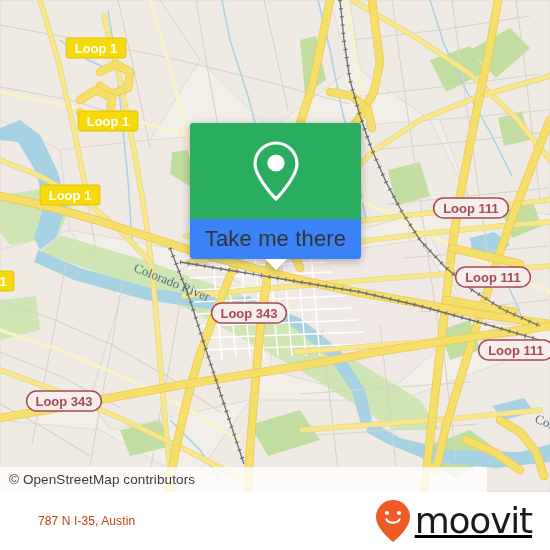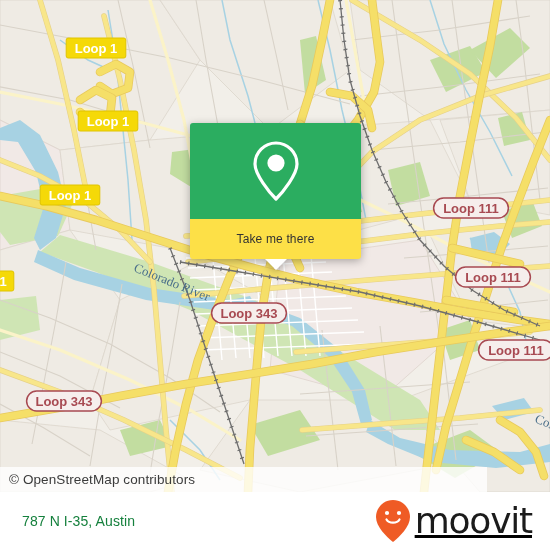--- a/index.html
+++ b/index.html
@@ -30,43 +30,43 @@
   #popup{
     position:absolute;left:190px;top:123px;width:171px;
     z-index:60;
     filter:drop-shadow(0 2px 4px rgba(0,0,0,0.30));
   }
   #popup .green{
     background:#2bad60;height:96px;border-radius:3px 3px 0 0;
     display:flex;align-items:center;justify-content:center;
   }
   #popup .label{
-    background:#fde047;height:40px;border-radius:0 0 3px 3px;
+    background:#3b82f6;height:40px;border-radius:0 0 3px 3px;
     display:flex;align-items:center;justify-content:center;
-    font-size:12px;color:#333333;letter-spacing:0.15px;
+    font-size:22px;color:#333333;letter-spacing:0.15px;
   }
   #popup .tail{
     position:absolute;left:50%;bottom:-11px;margin-left:-11px;
     width:0;height:0;
     border-left:11px solid transparent;
     border-right:11px solid transparent;
     border-top:11px solid #ffffff;
   }
 
   
   #footer{
     position:absolute;left:0;top:492px;width:550px;height:58px;
     background:#ffffff;overflow:hidden;
   }
   #footer .inner{
     position:relative;width:100%;height:100%;
     display:flex;align-items:center;justify-content:space-between;
     padding:0 18px 0 22px;box-sizing:border-box;
   }
-  #addr{font-size:14px;color:#15803d;letter-spacing:0.1px;white-space:nowrap;}
+  #addr{font-size:12px;color:#c2410c;letter-spacing:0.1px;white-space:nowrap;margin-left:16px;}
   #brand{display:flex;align-items:center;gap:4px;text-decoration:underline;}
   #brand .word{
     font-size:36px;color:#1b1b1b;letter-spacing:-1.2px;
     font-family:"DejaVu Sans", sans-serif;font-weight:400;line-height:1;
   }
 </style>
 </head>
 <body>
 
 <div id="app">

